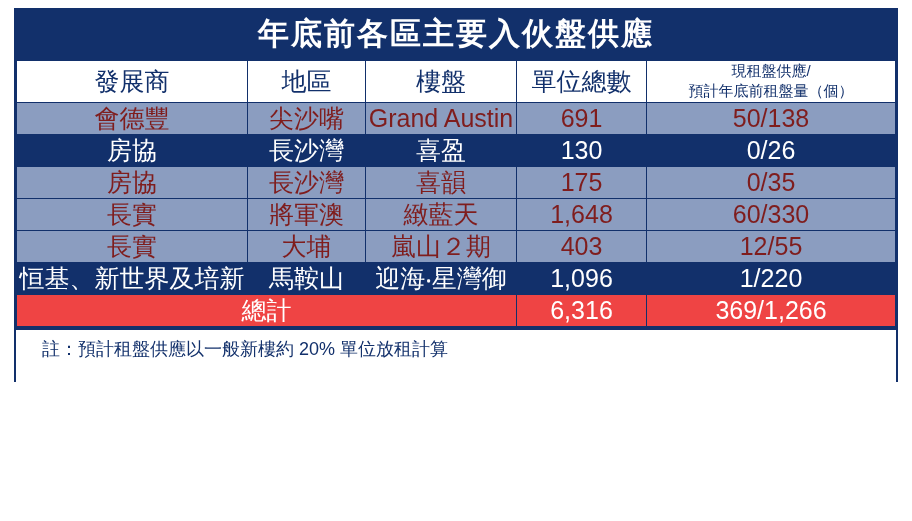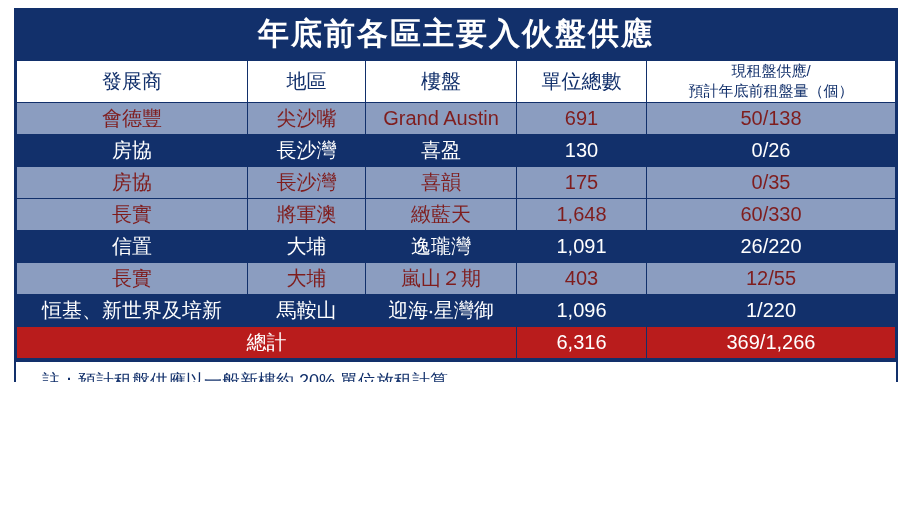--- a/index.html
+++ b/index.html
@@ -40,21 +40,21 @@
   }
   table.main {
     width: 100%;
     border-collapse: collapse;
     table-layout: fixed;
   }
   table.main td, table.main th {
     border: 1px solid #12306b;
     text-align: center;
     vertical-align: middle;
-    font-size: 20px;
+    font-size: 25px;
     padding: 0;
     height: 31px;
     line-height: 1.15;
   }
   thead th {
     background: #ffffff;
     color: #12306b;
     font-weight: normal;
     font-size: 21px;
     height: 58px;
@@ -67,21 +67,21 @@
   }
   tbody tr.dark td {
     background: #12306b;
     color: #ffffff;
   }
   tbody tr.light td {
     background: #8b9dc0;
     color: #7f1d1d;
   }
   tbody tr.total td {
-    background: #b91c1c;
+    background: #ef4444;
     color: #ffffff;
   }
   td.total-label {
     text-align: right;
     padding-right: 10px;
   }
   .footer {
     background: #ffffff;
     color: #12306b;
     font-size: 18px;
@@ -141,27 +141,20 @@
           <td>175</td>
           <td>0/35</td>
         </tr>
         <tr class="light">
           <td>長實</td>
           <td>將軍澳</td>
           <td>緻藍天</td>
           <td>1,648</td>
           <td>60/330</td>
         </tr>
-        <tr class="dark">
-          <td>信置</td>
-          <td>大埔</td>
-          <td>逸瓏灣</td>
-          <td>1,091</td>
-          <td>26/220</td>
-        </tr>
         <tr class="light">
           <td>長實</td>
           <td>大埔</td>
           <td>嵐山２期</td>
           <td>403</td>
           <td>12/55</td>
         </tr>
         <tr class="dark">
           <td>恒基、新世界及培新</td>
           <td>馬鞍山</td>

